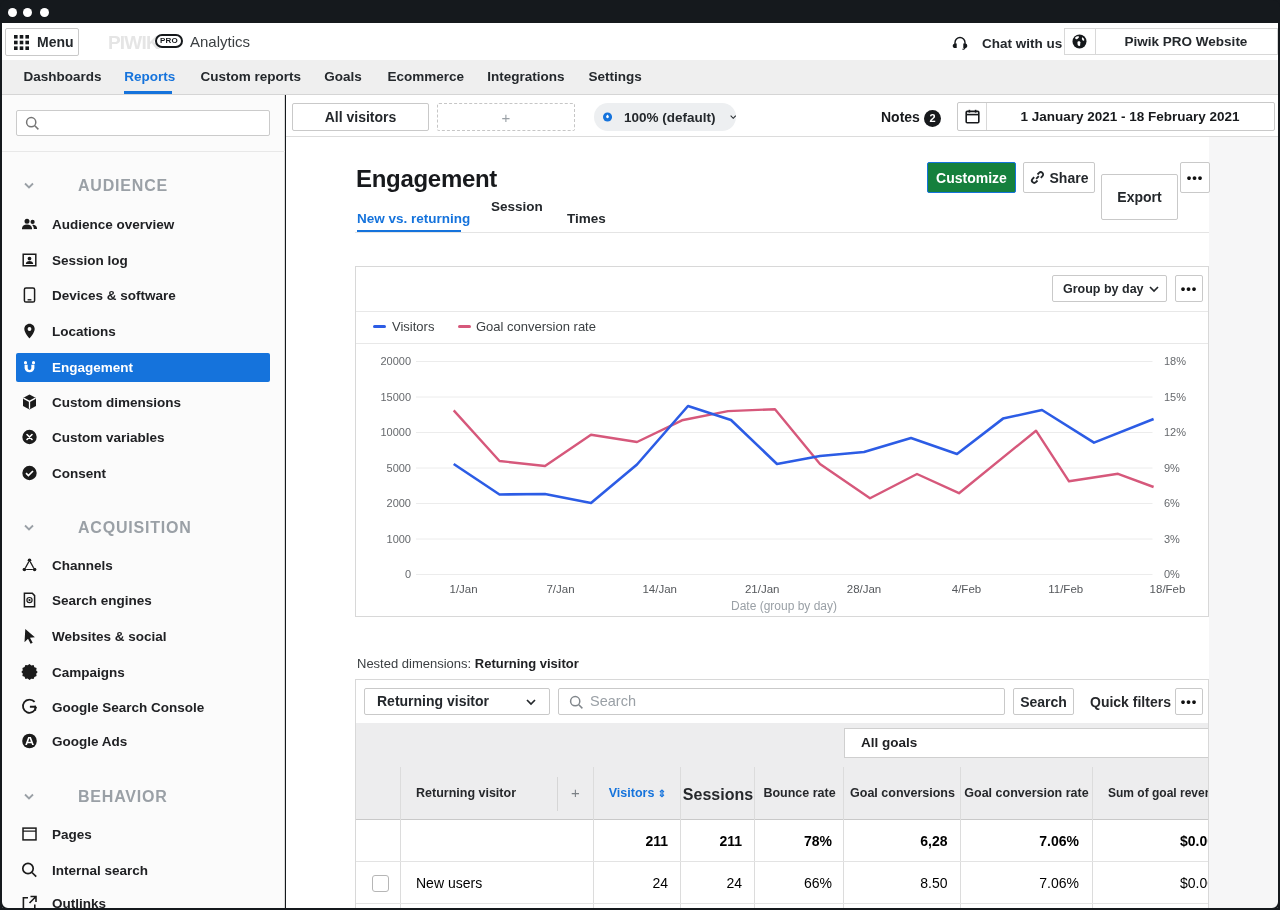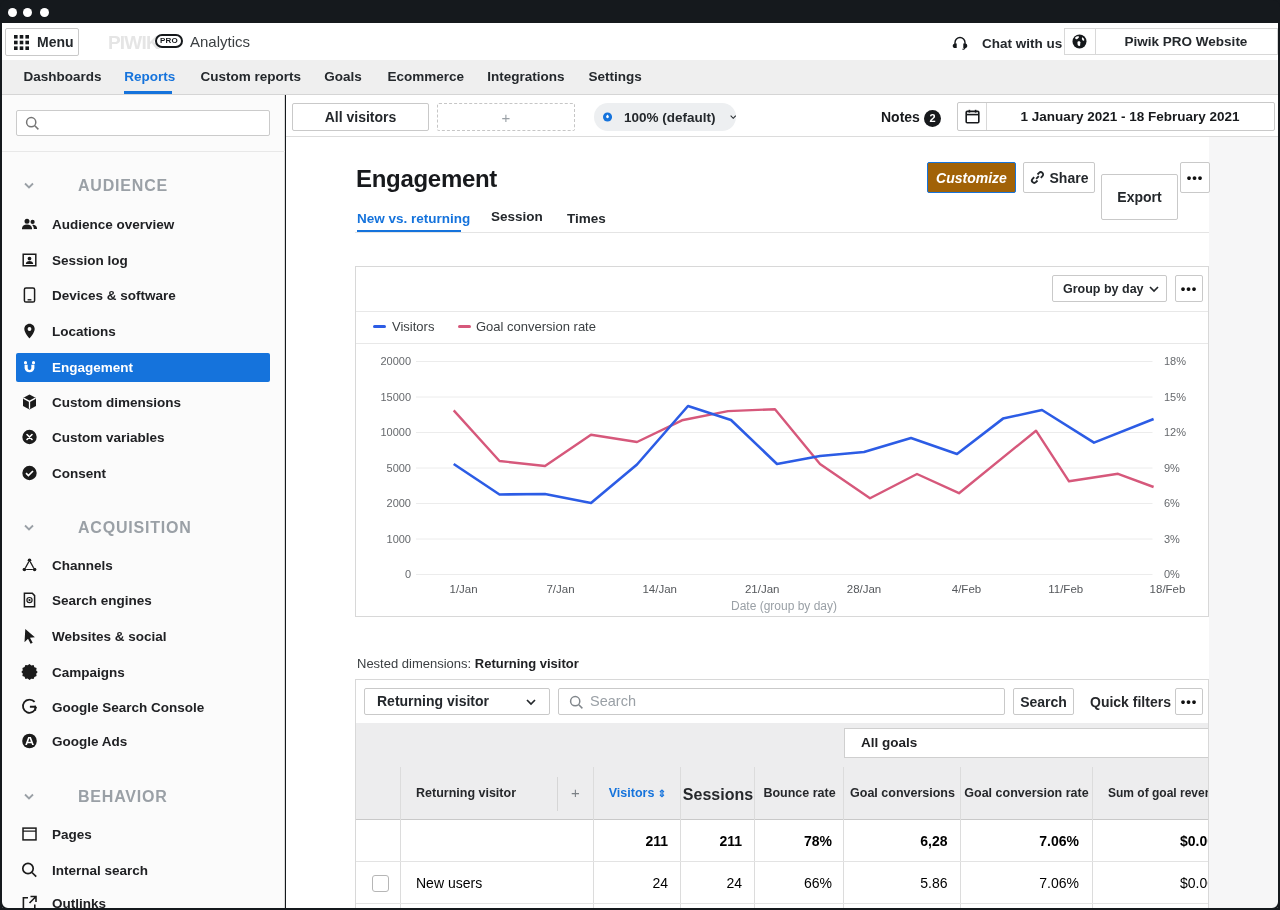--- a/index.html
+++ b/index.html
@@ -34,21 +34,21 @@
 .sb-item .ic { position:absolute; left:19px; top:50%; transform:translateY(-50%); width:17px; height:17px; }
 .sb-item .tx { position:absolute; left:50px; top:50%; transform:translateY(-50%); font-size:13.5px; font-weight:bold; color:#202124; white-space:nowrap; }
 .sb-item.active { left:14px; width:254px; border-radius:2px; background:#1573dc; }
 .sb-item.active .ic { left:5px; }
 .sb-item.active .tx { left:36px; color:#fff; }
 
 #filterbar { left:286px; top:95px; width:992px; height:42px; background:#fff; border-bottom:1px solid #dcdcdc; }
 #main { left:286px; top:137px; width:992px; height:771px; background:#fff; }
 #graystrip { left:1209px; top:137px; width:69px; height:771px; background:#f6f6f7; }
 .btn { position:absolute; border:1px solid #c9c9c9; border-radius:2px; background:#fff; font-size:14px; font-weight:bold; color:#24282c; display:flex; align-items:center; justify-content:center; }
-.blue-btn { background:#a16207; border-color:#1573dc; color:#fff;font-style:italic; }
+.blue-btn { background:#15803d; border-color:#1573dc; color:#fff; }
 .sel { position:absolute; border:1px solid #c9c9c9; border-radius:2px; background:#fff; font-size:14px; font-weight:bold; color:#24282c; }
 .dots3 { letter-spacing:1px; font-size:13px; font-weight:bold; color:#111; }
 </style>
 </head>
 <body>
 
 <div class="abs" id="header"></div>
 <div class="abs" id="menubtn">
   <svg class="abs" style="left:8px;top:6px" width="15" height="15" viewBox="0 0 15 15">
       <g fill="#15181b">
@@ -277,21 +277,21 @@
       <path d="M6.2 8.8l2.6-2.6"></path>
       <path d="M7.5 4.5l1.6-1.6a2.3 2.3 0 0 1 3.3 3.3L10.8 7.8"></path>
       <path d="M7.5 10.5l-1.6 1.6a2.3 2.3 0 0 1-3.3-3.3L4.2 7.2"></path>
     </svg>Share</div>
 <div class="btn" style="left:1101px;top:174px;width:77px;height:46px">Export</div>
 <div class="btn" style="left:1180px;top:162px;width:30px;height:31px">
     <span class="dots3">•••</span>
   </div>
 
 <div class="abs" style="left:357px;top:211px;font-size:13.5px;font-weight:bold;color:#1573dc">New vs. returning</div>
-<div class="abs" style="left:491px;top:209px;font-size:13.5px;font-weight:bold;color:#24282c">Session</div>
+<div class="abs" style="left:491px;top:199px;font-size:13.5px;font-weight:bold;color:#24282c">Session</div>
 <div class="abs" style="left:567px;top:211px;font-size:13.5px;font-weight:bold;color:#24282c">Times</div>
 <div class="abs" style="left:357px;top:230px;width:104px;height:3px;background:#1573dc"></div>
 <div class="abs" style="left:355px;top:232px;width:854px;height:1px;background:#e4e4e4"></div>
 
 <div class="abs" style="left:355px;top:266px;width:854px;height:351px;border:1px solid #d8d8d8;background:#fff">
   <div class="sel" style="left:696px;top:8px;width:115px;height:27px">
       <span style="position:absolute;left:10px;top:5.5px;font-size:12.5px">Group by day</span>
       <svg style="position:absolute;right:7px;top:10px" width="10" height="7" viewBox="0 0 10 7" fill="none" stroke="#24282c" stroke-width="1.7">
         <path d="M1 1l4 4 4-4"></path>
       </svg>
@@ -391,21 +391,21 @@
   <div class="abs b num" style="left:399px;top:153px;width:77px;text-align:right;font-size:14px">78%</div>
   <div class="abs b num" style="left:488px;top:153px;width:103.5px;text-align:right;font-size:14px">6,28</div>
   <div class="abs b num" style="left:605px;top:153px;width:118px;text-align:right;font-size:14px">7.06%</div>
   <div class="abs b num" style="left:824px;top:153px;font-size:14px;white-space:nowrap">$0.00</div>
   <div class="abs" style="left:0;top:182px;width:854px;height:42px;border-bottom:1px solid #e3e3e3"></div>
   <div class="abs" style="left:16px;top:195px;width:17px;height:17px;border:1px solid #b6b6b6;border-radius:3px;background:#fff"></div>
   <div class="abs num" style="left:60px;top:195px;font-size:14px">New users</div>
   <div class="abs num" style="left:238px;top:195px;width:74px;text-align:right;font-size:14px">24</div>
   <div class="abs num" style="left:312px;top:195px;width:74px;text-align:right;font-size:14px">24</div>
   <div class="abs num" style="left:399px;top:195px;width:77px;text-align:right;font-size:14px">66%</div>
-  <div class="abs num" style="left:488px;top:195px;width:103.5px;text-align:right;font-size:14px">5.86</div>
+  <div class="abs num" style="left:488px;top:195px;width:103.5px;text-align:right;font-size:14px">8.50</div>
   <div class="abs num" style="left:605px;top:195px;width:118px;text-align:right;font-size:14px">7.06%</div>
   <div class="abs num" style="left:824px;top:195px;font-size:14px;white-space:nowrap">$0.00</div>
 </div>
 
 <div id="frame"></div>
 <div class="dot" style="left:7.5px"></div>
 <div class="dot" style="left:23px"></div>
 <div class="dot" style="left:40px"></div>
 
 </body></html>

